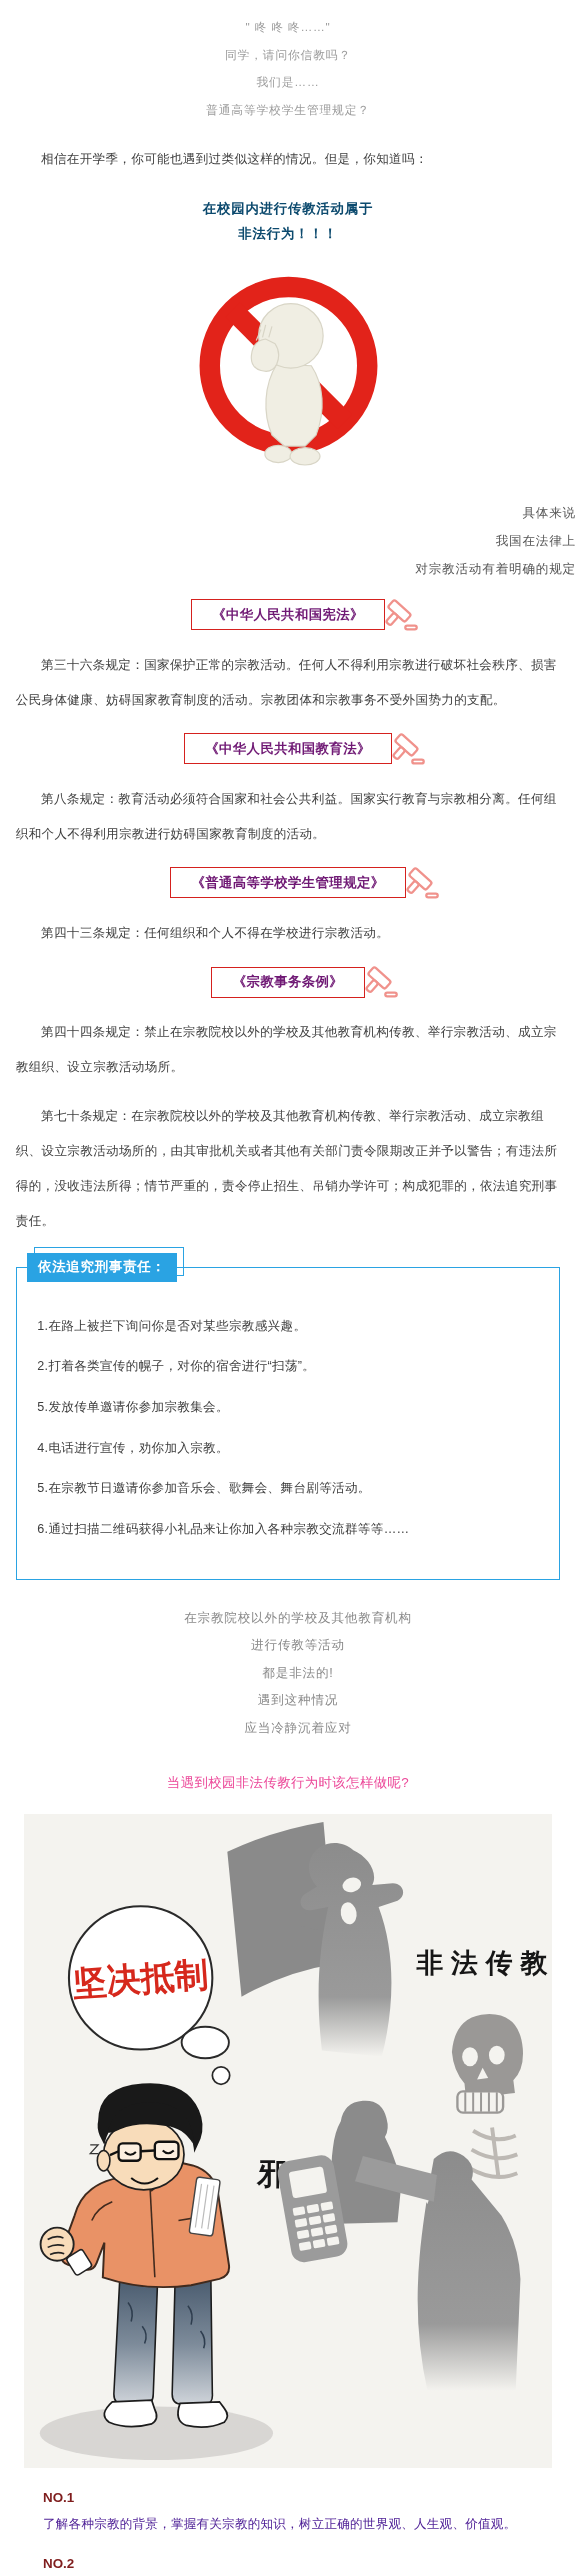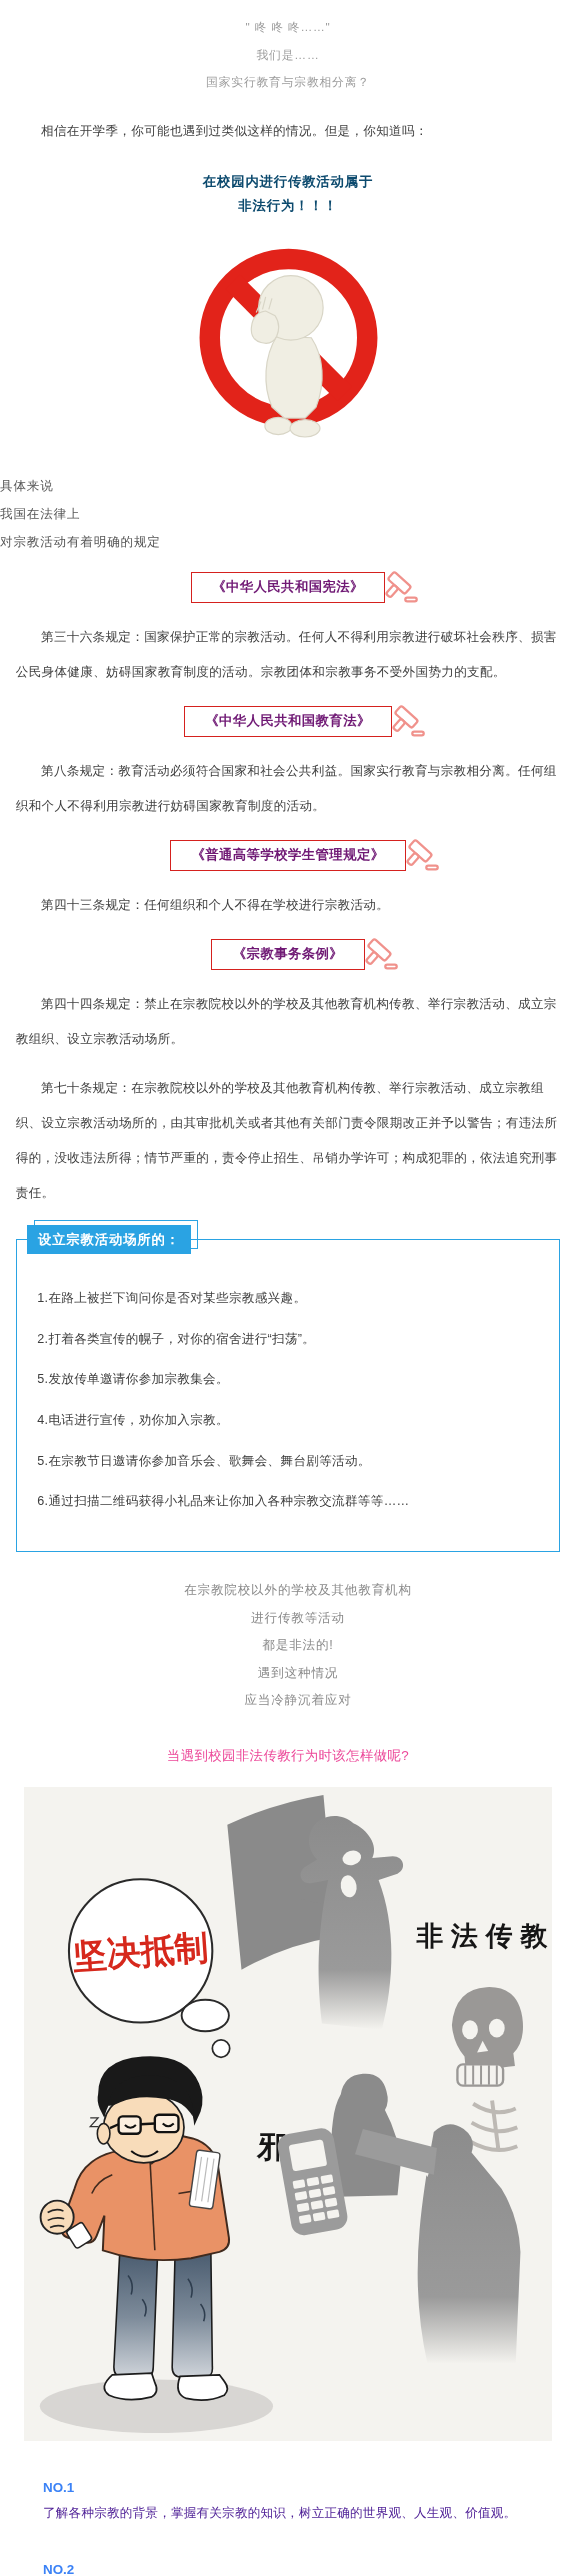--- a/index.html
+++ b/index.html
@@ -12,21 +12,21 @@
   
   .intro-line{color:#9c9c9c;font-size:11.8px;line-height:27.6px;text-align:center;letter-spacing:0.8px;}
   
   .para{color:#3f3f3f;font-size:12.6px;line-height:35px;margin:17.3px 15.8px 0;text-indent:2em;letter-spacing:0.3px;}
   .para.tight{margin-top:14px;}
   
   .alert-title{color:#0c4a6e;font-weight:bold;font-size:13.4px;line-height:24.4px;text-align:center;margin-top:20.5px;letter-spacing:0.8px;}
   
   .ban-wrap{text-align:center;margin-top:19px;}
   
-  .legal-intro-line{color:#565656;font-size:12.6px;line-height:28px;text-align:left;letter-spacing:0.8px;}
+  .legal-intro-line{color:#565656;font-size:12.6px;line-height:28px;text-align:right;letter-spacing:0.8px;}
   .legal-intro{margin-top:20.5px;}
   
   .law-row{text-align:center;margin-top:15.8px;}
   .law-box{
     display:inline-block;position:relative;
     border:1.6px solid #d5211e;background:#ffffff;
     padding:5.5px 20.5px;
   }
   .law-text{color:#701a75;font-weight:bold;font-size:13.4px;letter-spacing:0.4px;}
   .gavel{position:absolute;right:-35px;top:50%;transform:translateY(-50%);width:35px;height:35px;}
@@ -45,30 +45,31 @@
   .warn-item{color:#3e3e3e;font-size:12.6px;line-height:21px;margin:19.7px 0;letter-spacing:0.3px;}
   
   .conclusion{margin-top:25px;padding-left:20px;}
   .conclusion-line{color:#8a8a8a;font-size:12.6px;line-height:27.6px;text-align:center;letter-spacing:0.8px;}
   
   .question{color:#ec4899;font-weight:normal;font-size:13.4px;text-align:center;margin-top:31.5px;letter-spacing:0.4px;}
   
   .comic-wrap{text-align:center;margin-top:22px;}
   
   .advice{margin:3.2px 15.8px 0 43px;}
-  .advice-no{color:#3b82f6;font-weight:bold;font-size:13.4px;margin-top:36px;}
+  .advice-no{color:#7f1d1d;font-weight:bold;font-size:13.4px;margin-top:19px;}
   .advice-text{color:#4c1d95;font-size:12.6px;line-height:23.6px;margin-top:7.9px;letter-spacing:0.2px;}
 </style>
 </head>
 <body>
 
 <div>
   <div class="intro-line">" 咚  咚  咚……"</div>
+  <div class="intro-line">同学，请问你信教吗？</div>
   <div class="intro-line">我们是……</div>
-  <div class="intro-line">国家实行教育与宗教相分离？</div>
+  <div class="intro-line">普通高等学校学生管理规定？</div>
 </div>
 
 <p class="para">相信在开学季，你可能也遇到过类似这样的情况。但是，你知道吗：</p>
 
 <div class="alert-title">
   <div>在校园内进行传教活动属于</div>
   <div>非法行为！！！</div>
 </div>
 
 <div class="ban-wrap">
@@ -153,21 +154,21 @@
       </g>
     </svg>
   </div>
 </div>
 <p class="para">第四十四条规定：禁止在宗教院校以外的学校及其他教育机构传教、举行宗教活动、成立宗教组织、设立宗教活动场所。</p>
 <p class="para tight">第七十条规定：在宗教院校以外的学校及其他教育机构传教、举行宗教活动、成立宗教组织、设立宗教活动场所的，由其审批机关或者其他有关部门责令限期改正并予以警告；有违法所得的，没收违法所得；情节严重的，责令停止招生、吊销办学许可；构成犯罪的，依法追究刑事责任。</p>
 
 <div class="warn-wrap">
   <div class="badge-wrap">
     <div class="badge-outline"></div>
-    <span class="warn-badge">设立宗教活动场所的：</span>
+    <span class="warn-badge">依法追究刑事责任：</span>
   </div>
   <div class="warn-item">1.在路上被拦下询问你是否对某些宗教感兴趣。</div>
   <div class="warn-item">2.打着各类宣传的幌子，对你的宿舍进行“扫荡”。</div>
   <div class="warn-item">5.发放传单邀请你参加宗教集会。</div>
   <div class="warn-item">4.电话进行宣传，劝你加入宗教。</div>
   <div class="warn-item">5.在宗教节日邀请你参加音乐会、歌舞会、舞台剧等活动。</div>
   <div class="warn-item">6.通过扫描二维码获得小礼品来让你加入各种宗教交流群等等……</div>
 </div>
 
 <div class="conclusion">

